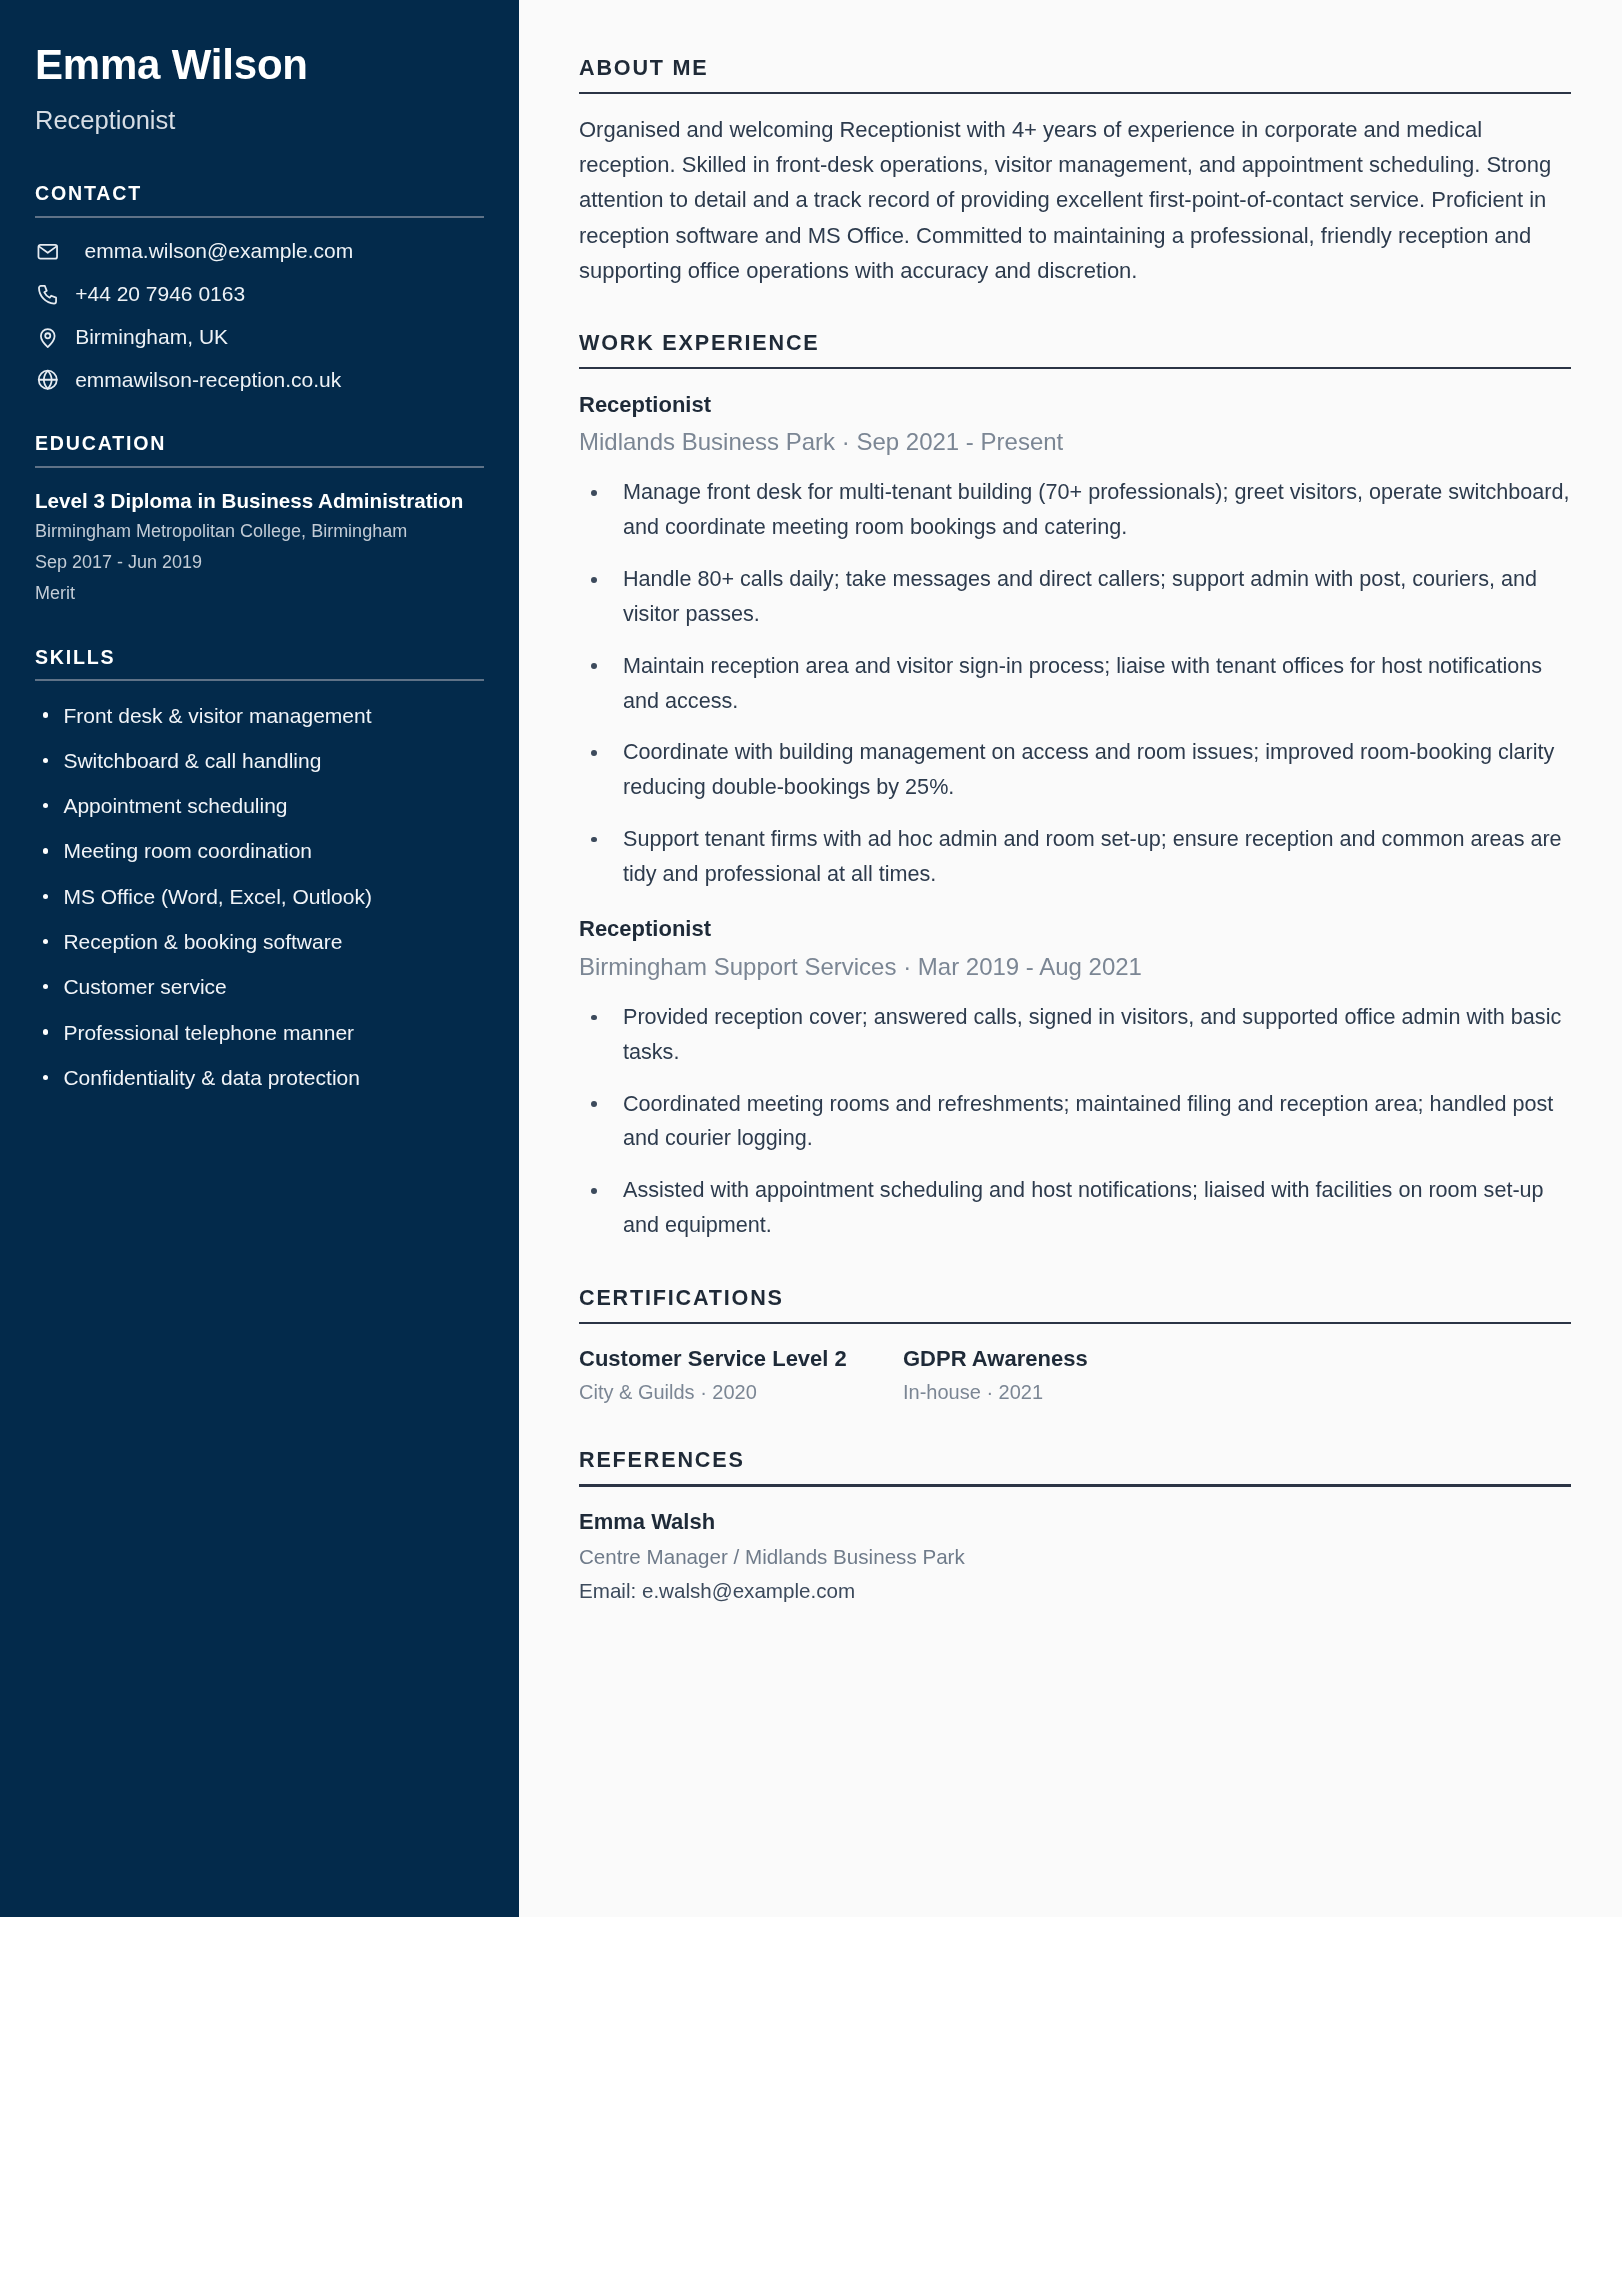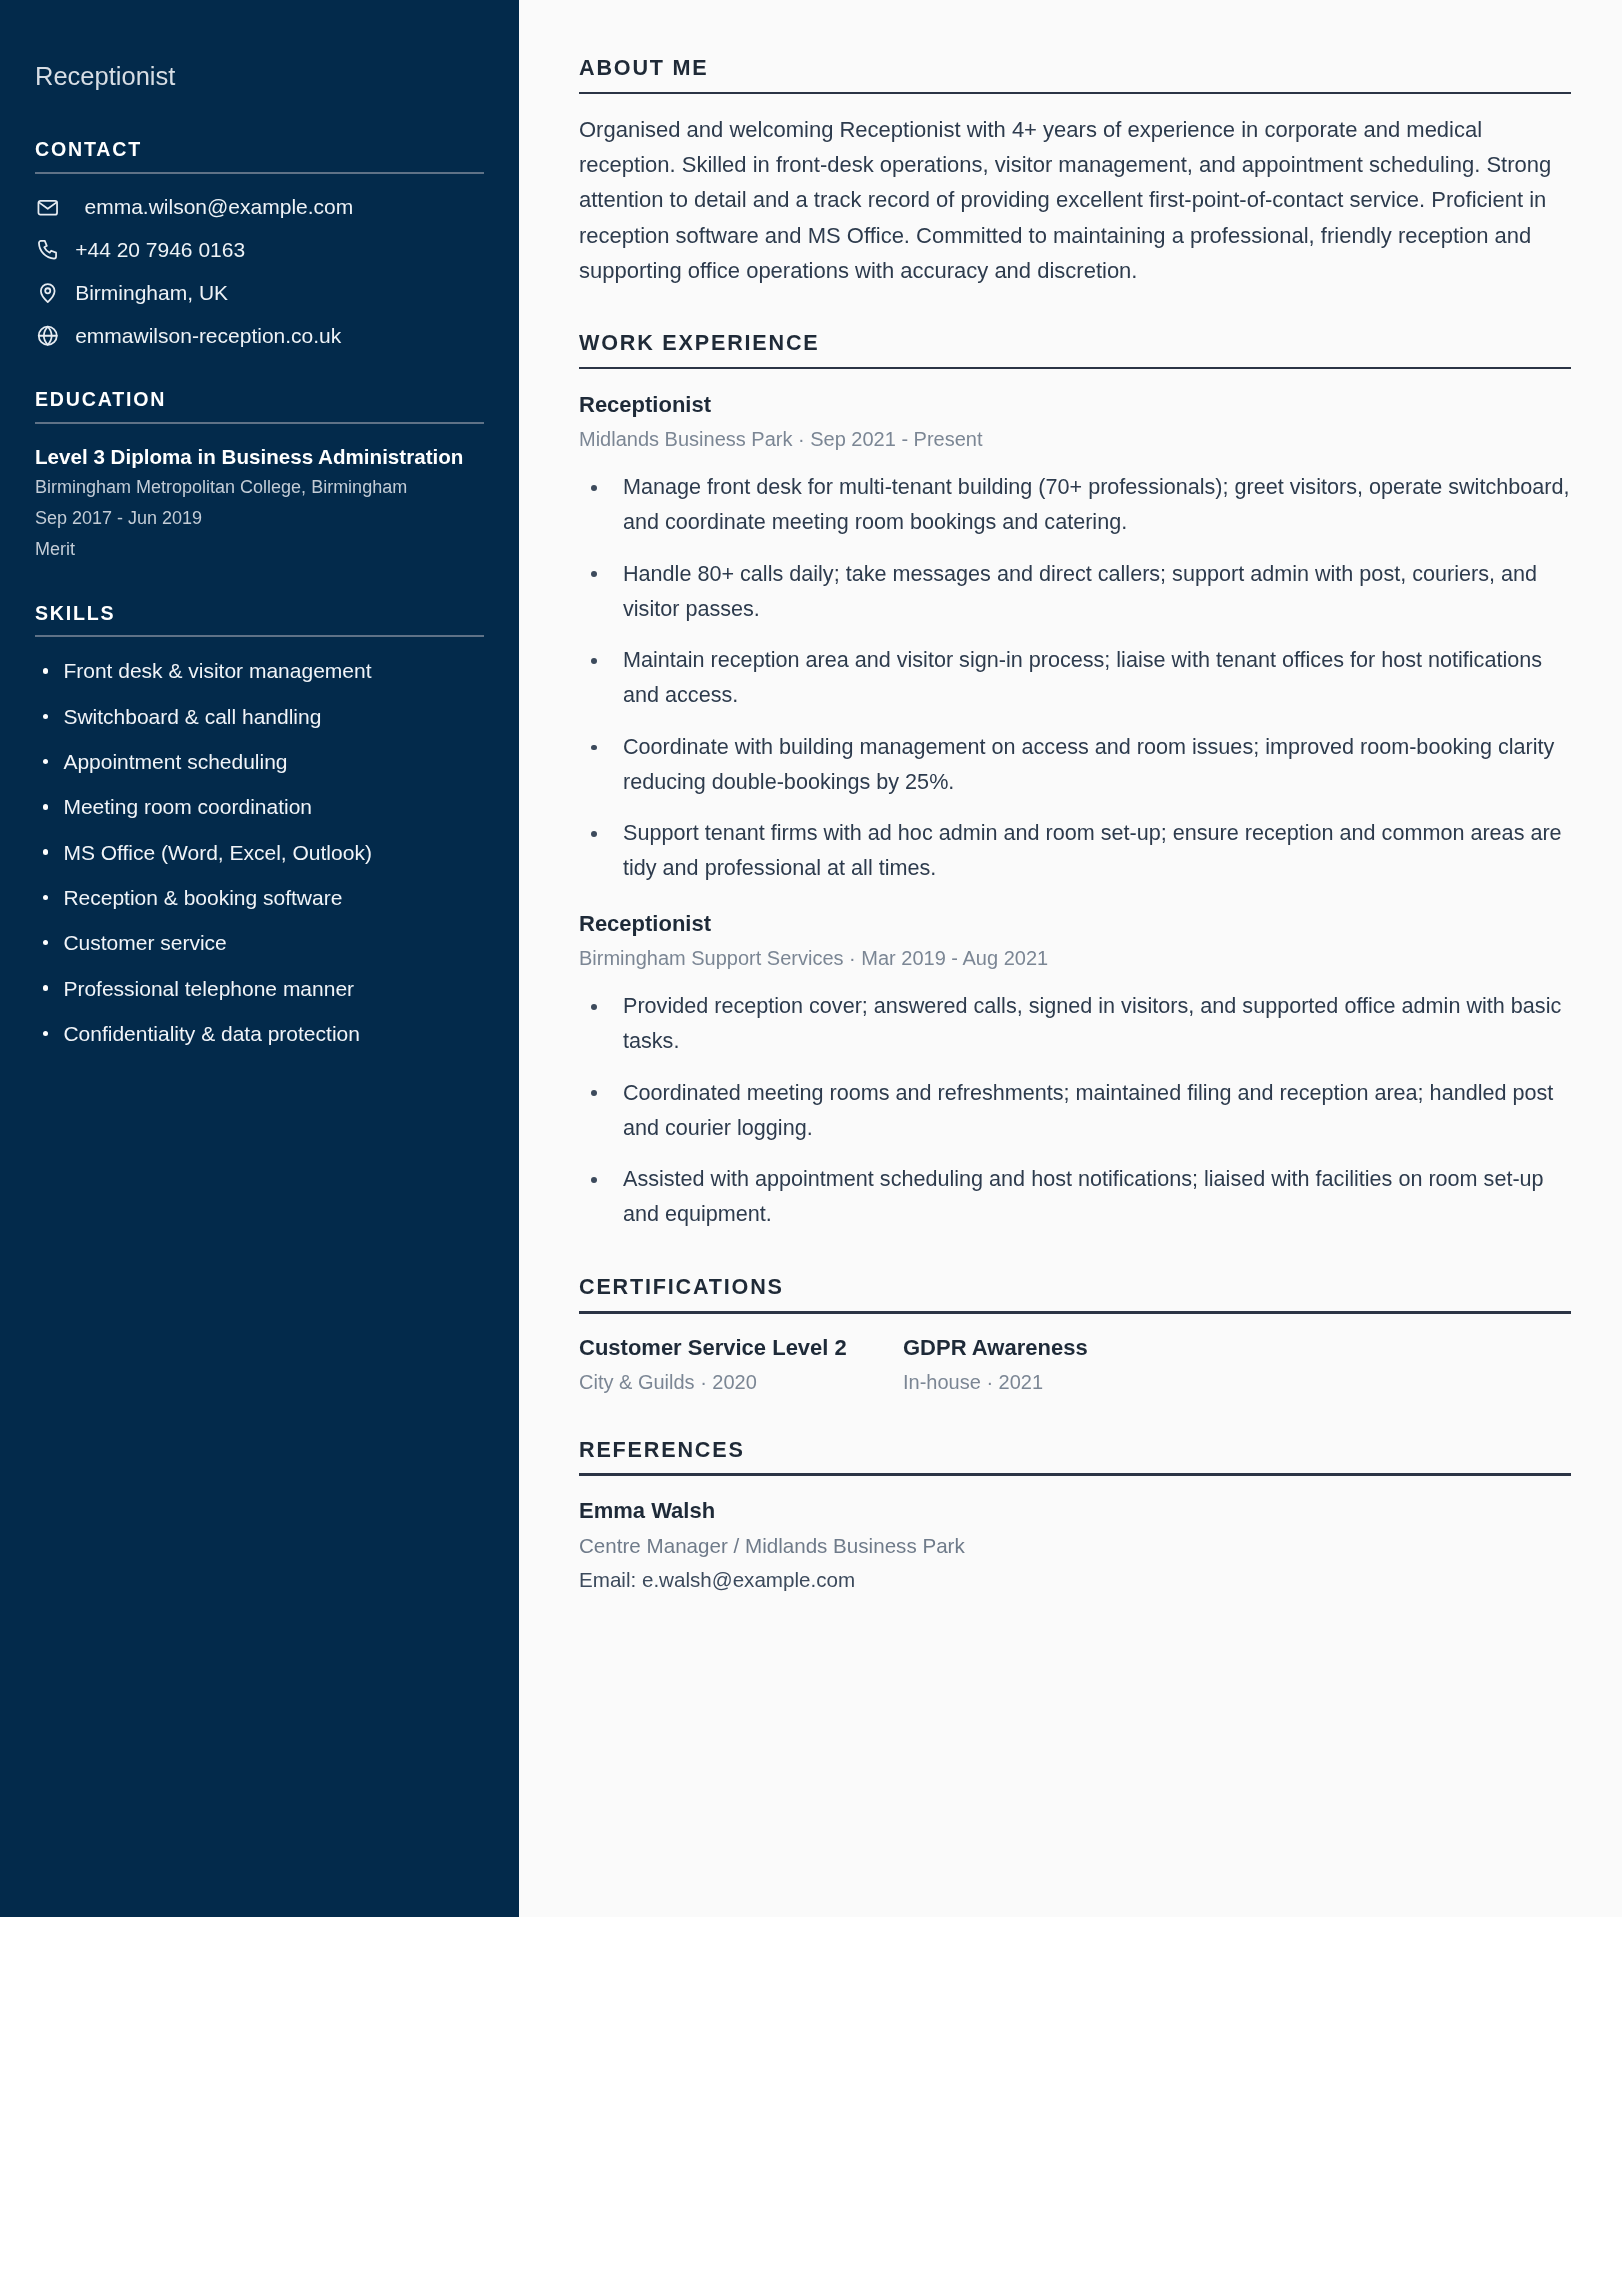--- a/index.html
+++ b/index.html
@@ -168,21 +168,21 @@
   .job { margin-top: 23.5px; }
   .job.first { margin-top: 21.6px; }
 
   .job-role {
     font-size: 22px;
     font-weight: bold;
     color: #1e2a38;
     line-height: 1.3;
   }
   .job-meta {
-    font-size: 20px;
+    font-size: 24px;
     color: #7b8694;
     margin-top: 6.9px;
     line-height: 1.35;
   }
 
   .bullets { margin-top: 16.7px; list-style: none; }
   .bullet {
     position: relative;
     font-size: 21.6px;
     line-height: 1.62;
@@ -240,20 +240,21 @@
   .ref-line.email { color: #3c4a5c; }
 </style>
 </head>
 <body>
 
 <div class="page">
   <div class="resume">
 
     <aside class="sidebar">
 
+      <h1 class="name">Emma Wilson</h1>
       <div class="job-title">Receptionist</div>
 
       <section class="side-section first">
         <h2 class="side-heading">CONTACT</h2>
         <div class="side-rule"></div>
 
         <div class="contact-list">
 
           <div class="contact-row">
             <span class="contact-icon">

